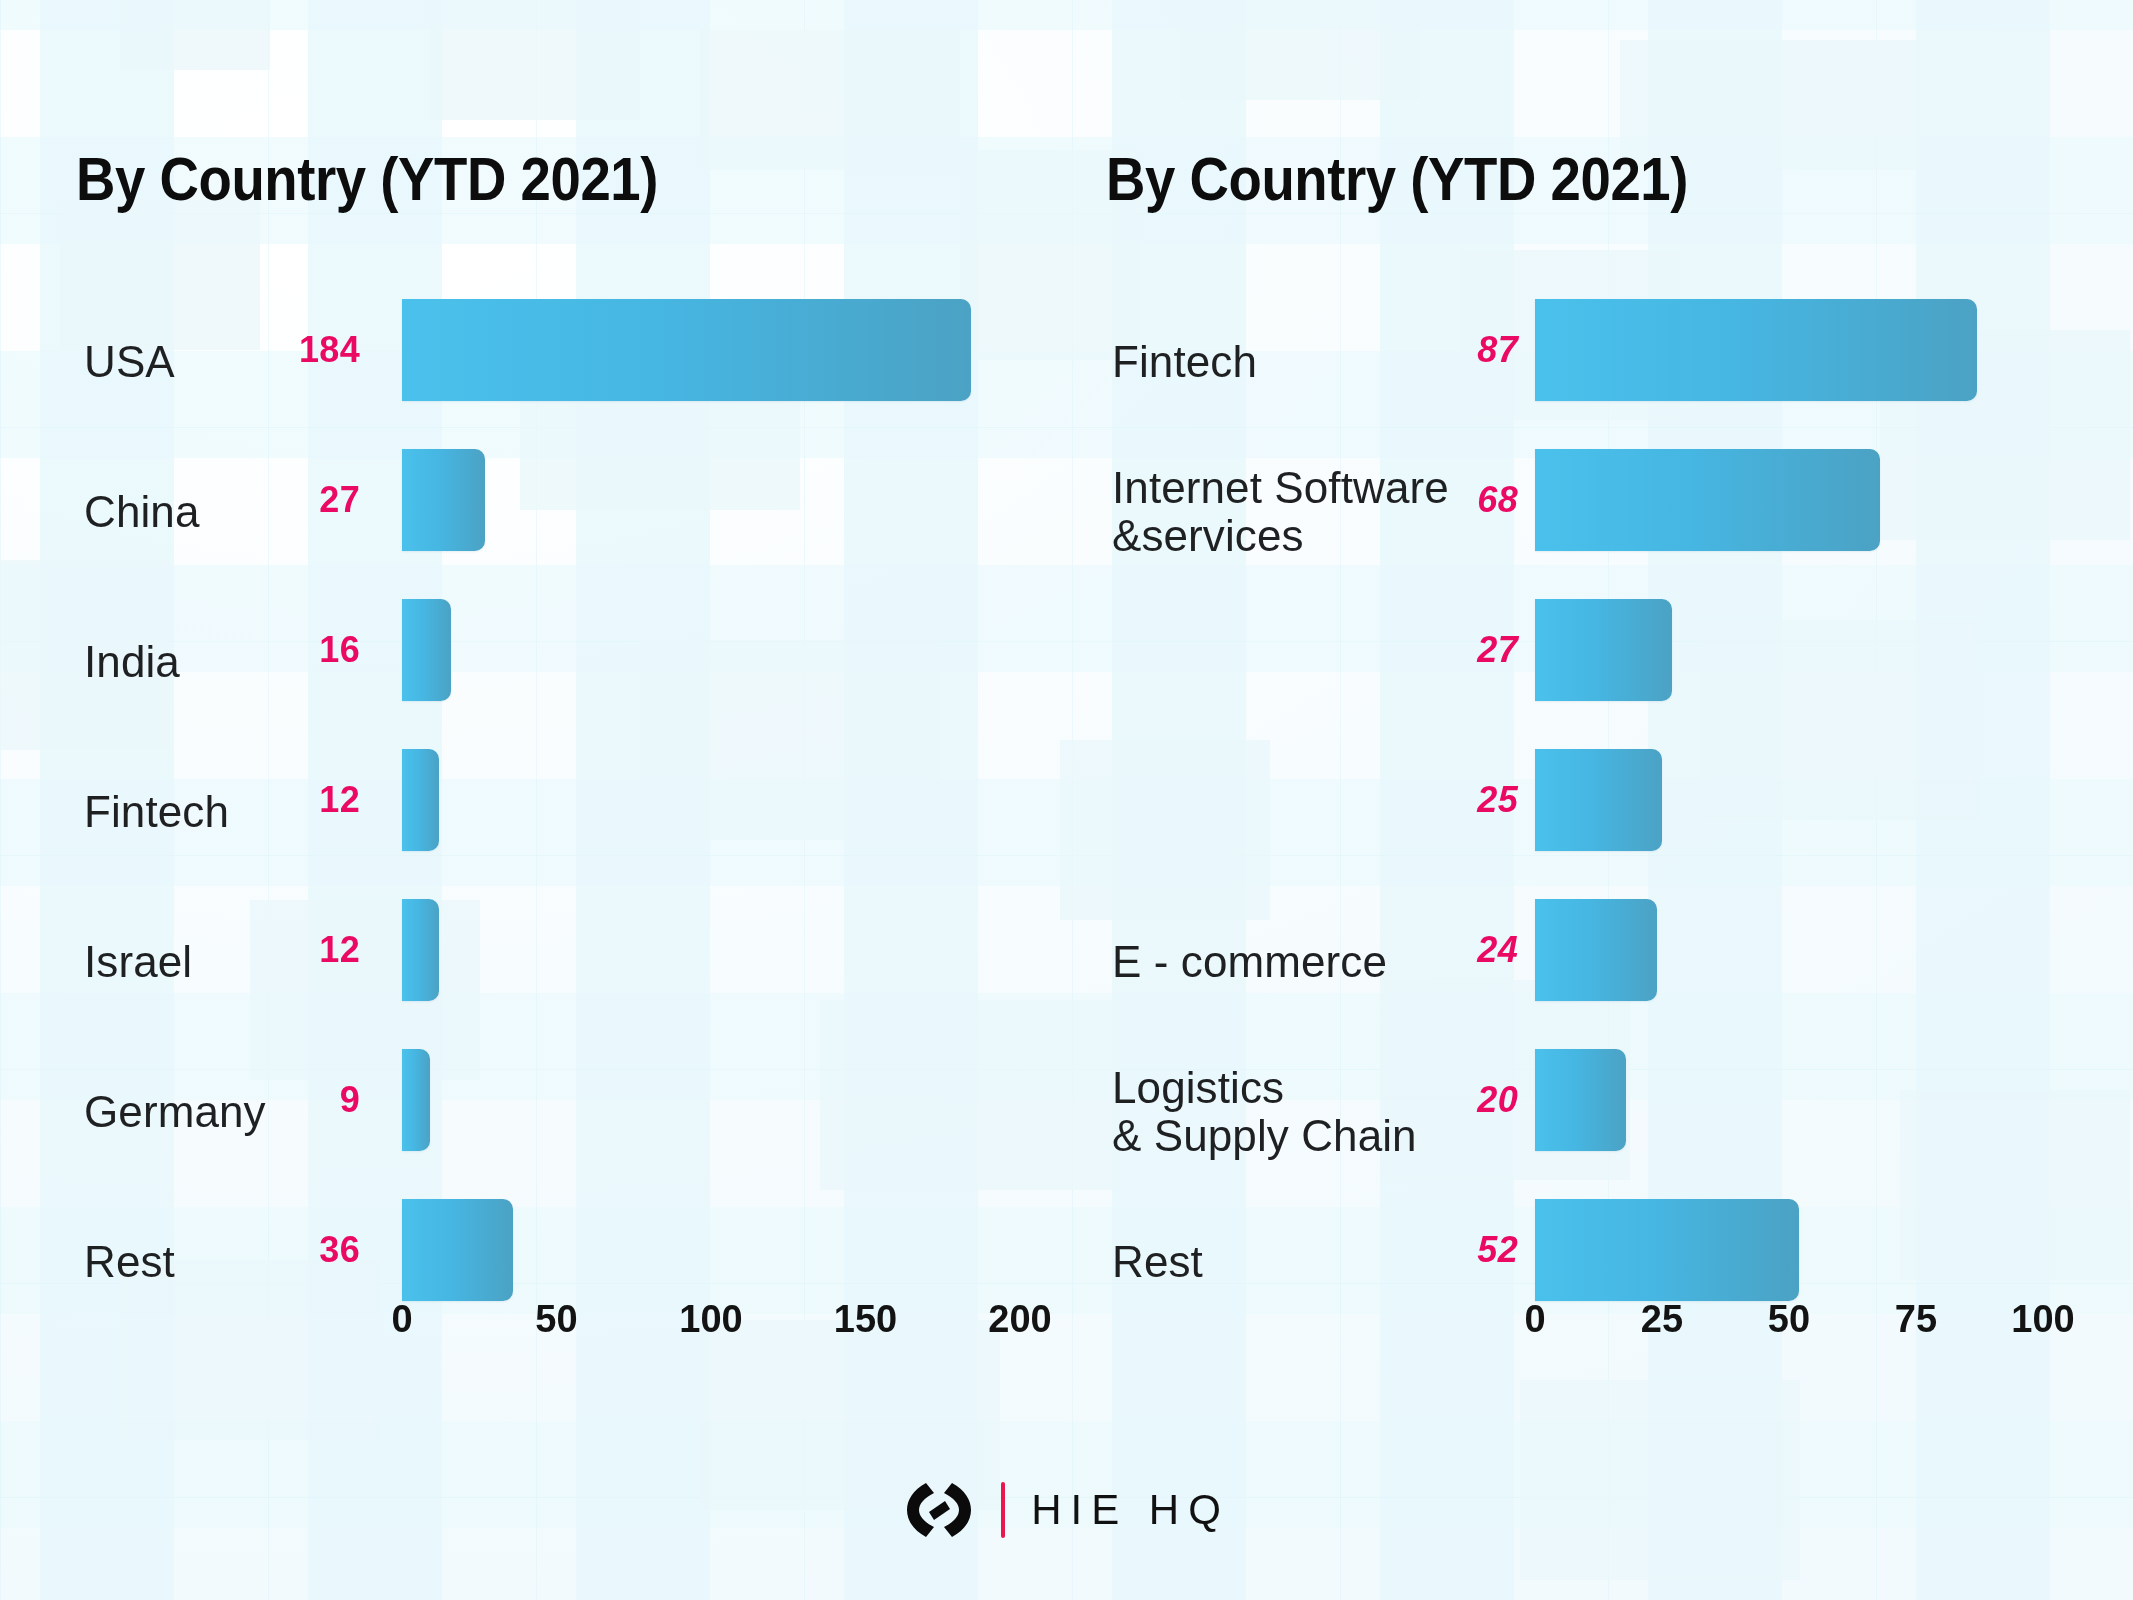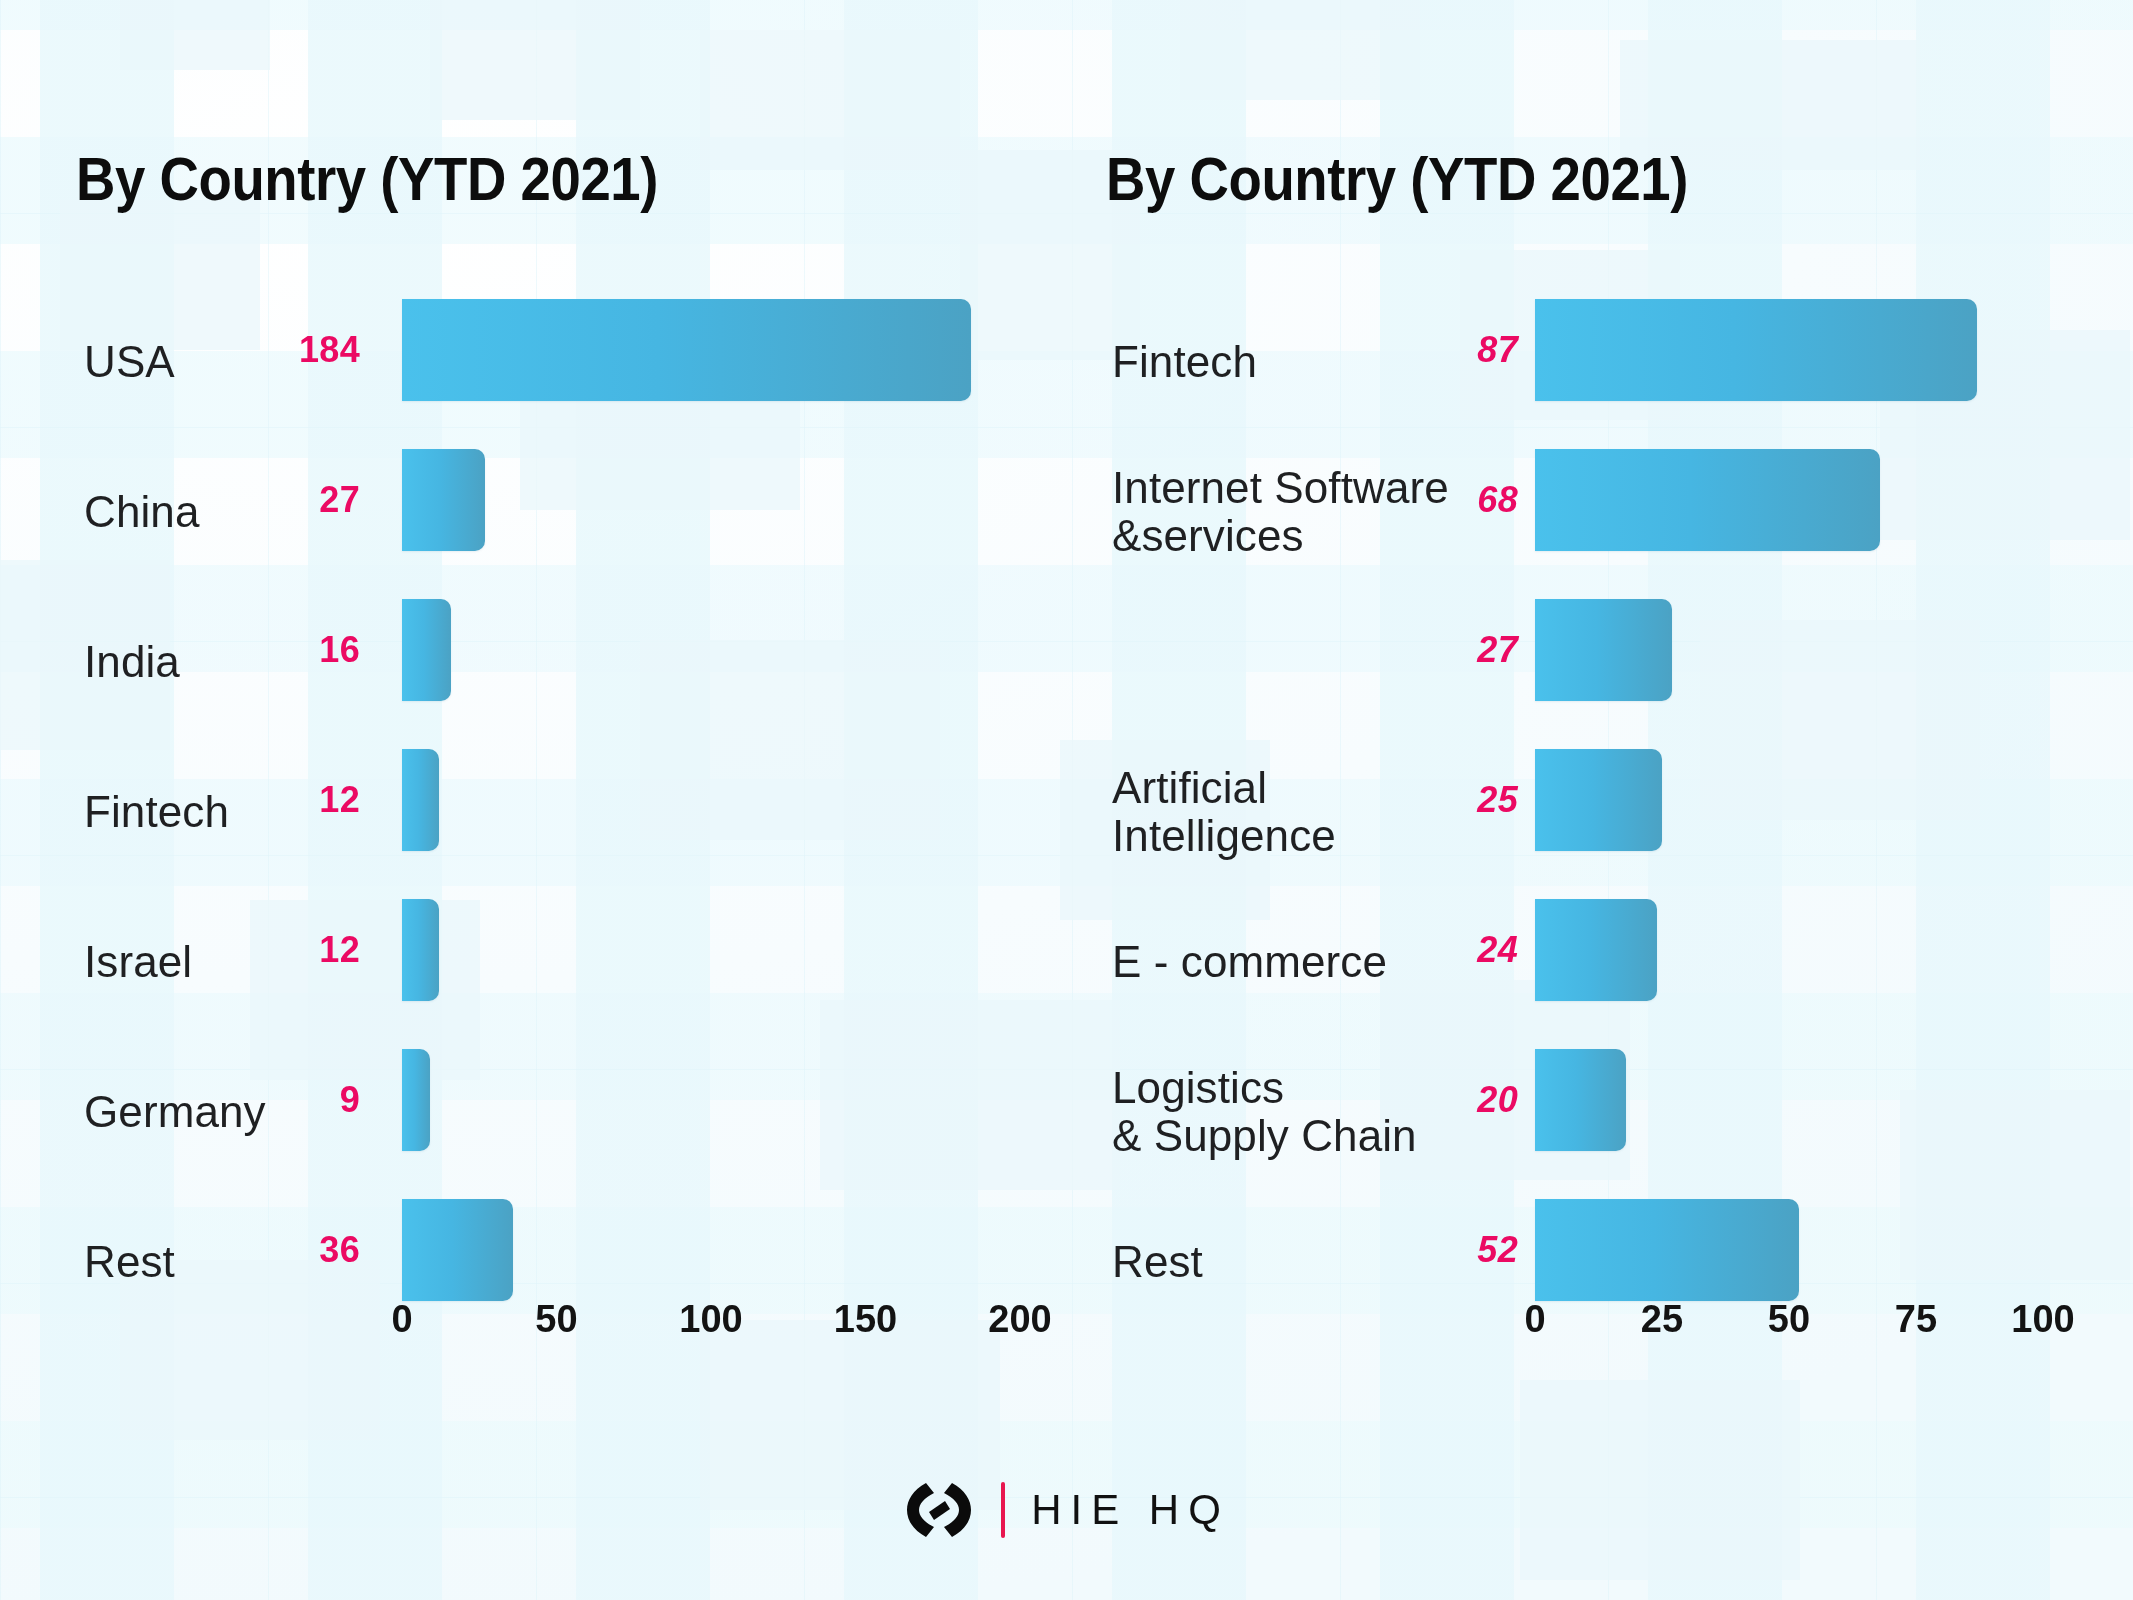--- a/index.html
+++ b/index.html
@@ -298,22 +298,20 @@
         </div>
 
         <div class="row">
           <span class="val-label">27</span>
           <span class="bar-track">
             <span class="bar" style="width:27%;"></span>
           </span>
         </div>
 
         <div class="row">
-          <span class="cat-label">Artificial
-Intelligence</span>
           <span class="val-label">25</span>
           <span class="bar-track">
             <span class="bar" style="width:25%;"></span>
           </span>
         </div>
 
         <div class="row">
           <span class="cat-label">E - commerce</span>
           <span class="val-label">24</span>
           <span class="bar-track">

